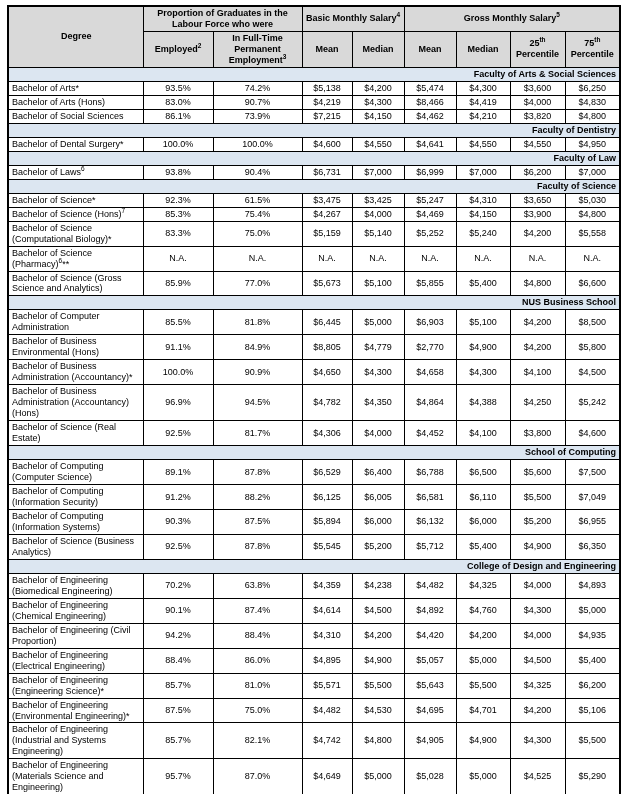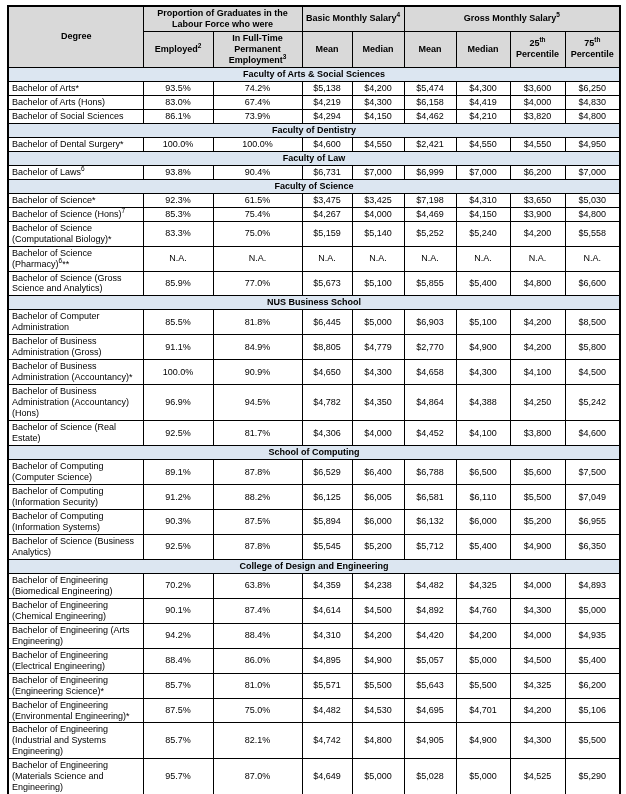--- a/index.html
+++ b/index.html
@@ -48,21 +48,21 @@
     font-weight: bold;
     text-align: center;
   }
   th.degree-head {
     text-align: right;
     padding-left: 4px !important;
   }
   td.section-cell {
     background: #dce6f1;
     font-weight: bold;
-    text-align: center;
+    text-align: right;
     padding-left: 4px;
     height: 11px;
   }
   td.degree-cell {
     text-align: left;
     padding-left: 4px;
   }
   td.value-cell {
     text-align: center;
   }
@@ -145,49 +145,49 @@
           <td class="value-cell">$5,138</td>
           <td class="value-cell">$4,200</td>
           <td class="value-cell">$5,474</td>
           <td class="value-cell">$4,300</td>
           <td class="value-cell">$3,600</td>
           <td class="value-cell">$6,250</td>
         </tr>
         <tr class="data-row">
           <td class="degree-cell"><span>Bachelor of Arts (Hons)</span></td>
           <td class="value-cell">83.0%</td>
-          <td class="value-cell">67.4%</td>
+          <td class="value-cell">90.7%</td>
           <td class="value-cell">$4,219</td>
           <td class="value-cell">$4,300</td>
-          <td class="value-cell">$6,158</td>
+          <td class="value-cell">$8,466</td>
           <td class="value-cell">$4,419</td>
           <td class="value-cell">$4,000</td>
           <td class="value-cell">$4,830</td>
         </tr>
         <tr class="data-row">
           <td class="degree-cell"><span>Bachelor of Social Sciences</span></td>
           <td class="value-cell">86.1%</td>
           <td class="value-cell">73.9%</td>
-          <td class="value-cell">$4,294</td>
+          <td class="value-cell">$7,215</td>
           <td class="value-cell">$4,150</td>
           <td class="value-cell">$4,462</td>
           <td class="value-cell">$4,210</td>
           <td class="value-cell">$3,820</td>
           <td class="value-cell">$4,800</td>
         </tr>
         <tr>
           <td colspan="9" class="section-cell">Faculty of Dentistry</td>
         </tr>
         <tr class="data-row">
           <td class="degree-cell"><span>Bachelor of Dental Surgery*</span></td>
           <td class="value-cell">100.0%</td>
           <td class="value-cell">100.0%</td>
           <td class="value-cell">$4,600</td>
           <td class="value-cell">$4,550</td>
-          <td class="value-cell">$2,421</td>
+          <td class="value-cell">$4,641</td>
           <td class="value-cell">$4,550</td>
           <td class="value-cell">$4,550</td>
           <td class="value-cell">$4,950</td>
         </tr>
         <tr>
           <td colspan="9" class="section-cell">Faculty of Law</td>
         </tr>
         <tr class="data-row">
           <td class="degree-cell"><span>Bachelor of Laws</span><sup>6</sup></td>
           <td class="value-cell">93.8%</td>
@@ -201,21 +201,21 @@
         </tr>
         <tr>
           <td colspan="9" class="section-cell">Faculty of Science</td>
         </tr>
         <tr class="data-row">
           <td class="degree-cell"><span>Bachelor of Science*</span></td>
           <td class="value-cell">92.3%</td>
           <td class="value-cell">61.5%</td>
           <td class="value-cell">$3,475</td>
           <td class="value-cell">$3,425</td>
-          <td class="value-cell">$7,198</td>
+          <td class="value-cell">$5,247</td>
           <td class="value-cell">$4,310</td>
           <td class="value-cell">$3,650</td>
           <td class="value-cell">$5,030</td>
         </tr>
         <tr class="data-row">
           <td class="degree-cell"><span>Bachelor of Science (Hons)</span><sup>7</sup></td>
           <td class="value-cell">85.3%</td>
           <td class="value-cell">75.4%</td>
           <td class="value-cell">$4,267</td>
           <td class="value-cell">$4,000</td>
@@ -265,21 +265,21 @@
           <td class="value-cell">85.5%</td>
           <td class="value-cell">81.8%</td>
           <td class="value-cell">$6,445</td>
           <td class="value-cell">$5,000</td>
           <td class="value-cell">$6,903</td>
           <td class="value-cell">$5,100</td>
           <td class="value-cell">$4,200</td>
           <td class="value-cell">$8,500</td>
         </tr>
         <tr class="data-row">
-          <td class="degree-cell"><span>Bachelor of Business Administration (Gross)</span></td>
+          <td class="degree-cell"><span>Bachelor of Business Environmental (Hons)</span></td>
           <td class="value-cell">91.1%</td>
           <td class="value-cell">84.9%</td>
           <td class="value-cell">$8,805</td>
           <td class="value-cell">$4,779</td>
           <td class="value-cell">$2,770</td>
           <td class="value-cell">$4,900</td>
           <td class="value-cell">$4,200</td>
           <td class="value-cell">$5,800</td>
         </tr>
         <tr class="data-row">
@@ -381,21 +381,21 @@
           <td class="value-cell">90.1%</td>
           <td class="value-cell">87.4%</td>
           <td class="value-cell">$4,614</td>
           <td class="value-cell">$4,500</td>
           <td class="value-cell">$4,892</td>
           <td class="value-cell">$4,760</td>
           <td class="value-cell">$4,300</td>
           <td class="value-cell">$5,000</td>
         </tr>
         <tr class="data-row">
-          <td class="degree-cell"><span>Bachelor of Engineering (Arts Engineering)</span></td>
+          <td class="degree-cell"><span>Bachelor of Engineering (Civil Proportion)</span></td>
           <td class="value-cell">94.2%</td>
           <td class="value-cell">88.4%</td>
           <td class="value-cell">$4,310</td>
           <td class="value-cell">$4,200</td>
           <td class="value-cell">$4,420</td>
           <td class="value-cell">$4,200</td>
           <td class="value-cell">$4,000</td>
           <td class="value-cell">$4,935</td>
         </tr>
         <tr class="data-row">

